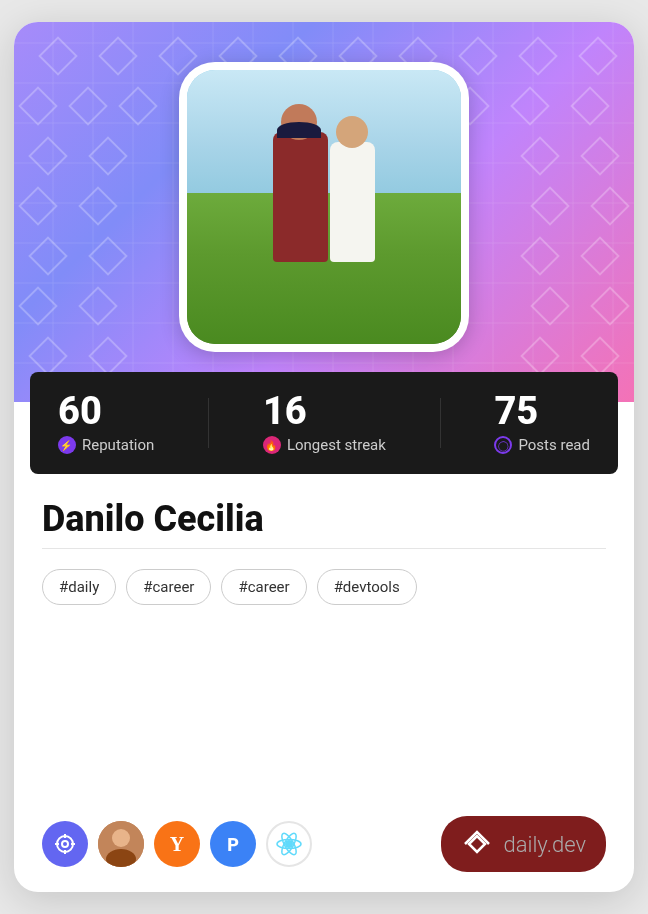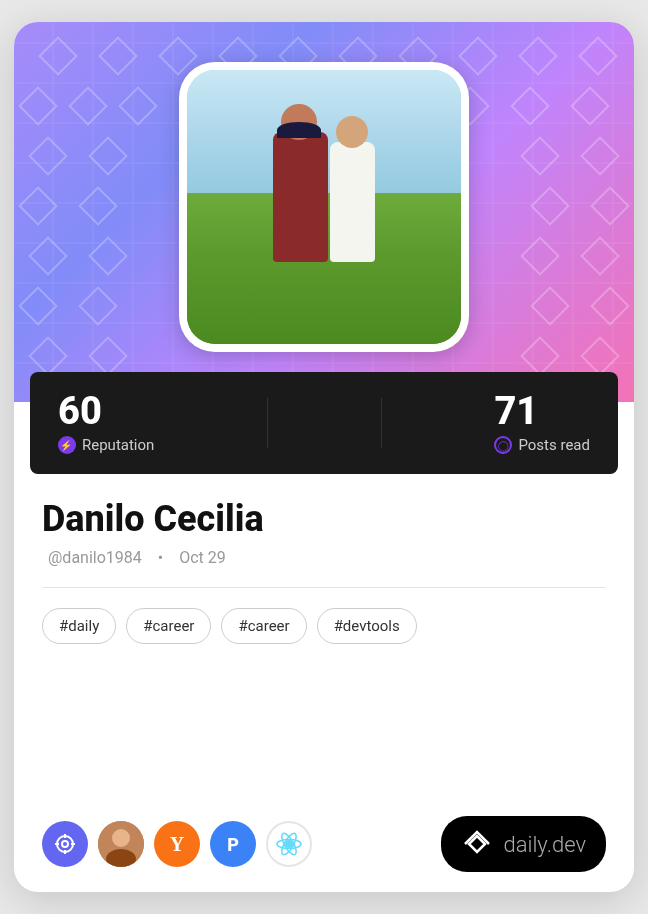--- a/index.html
+++ b/index.html
@@ -267,21 +267,21 @@
       font-weight: 700;
       color: #fff;
       flex-shrink: 0;
     }
     .si-crosshair { background: #6366f1; }
     .si-avatar { background: #c2855a; overflow: hidden; }
     .si-y { background: #f97316; }
     .si-p { background: #3b82f6; }
     .si-react { background: #fff; border: 2px solid #e5e5e5; color: #61DAFB; font-size: 22px; }
     .brand-badge {
-      background: #000000;
+      background: #7f1d1d;
       border-radius: 26px;
       padding: 12px 20px;
       display: flex;
       align-items: center;
       gap: 10px;
     }
     .brand-logo-icon {
       width: 32px;
       height: 32px;
       display: flex;
@@ -361,37 +361,39 @@
 
   <div class="stats-bar">
     <div class="stat-item">
       <span class="stat-number">60</span>
       <div class="stat-label">
         <span class="stat-icon icon-reputation">⚡</span>
         <span>Reputation</span>
       </div>
     </div>
     <div class="stat-divider"></div>
+    <div class="stat-item">
+      <span class="stat-number">16</span>
+      <div class="stat-label">
+        <span class="stat-icon icon-streak">🔥</span>
+        <span>Longest streak</span>
+      </div>
+    </div>
     <div class="stat-divider"></div>
     <div class="stat-item">
-      <span class="stat-number">71</span>
+      <span class="stat-number">75</span>
       <div class="stat-label">
         <span class="stat-icon icon-posts">◯</span>
         <span>Posts read</span>
       </div>
     </div>
   </div>
 
   <div class="content">
     <div class="user-name">Danilo Cecilia</div>
-    <div class="user-meta">
-      <span>@danilo1984</span>
-      <span>•</span>
-      <span>Oct 29</span>
-    </div>
     <div class="divider"></div>
     <div class="tags">
       <span class="tag">#daily</span>
       <span class="tag">#career</span>
       <span class="tag">#career</span>
       <span class="tag">#devtools</span>
     </div>
     <div class="footer">
       <div class="source-icons">
 

